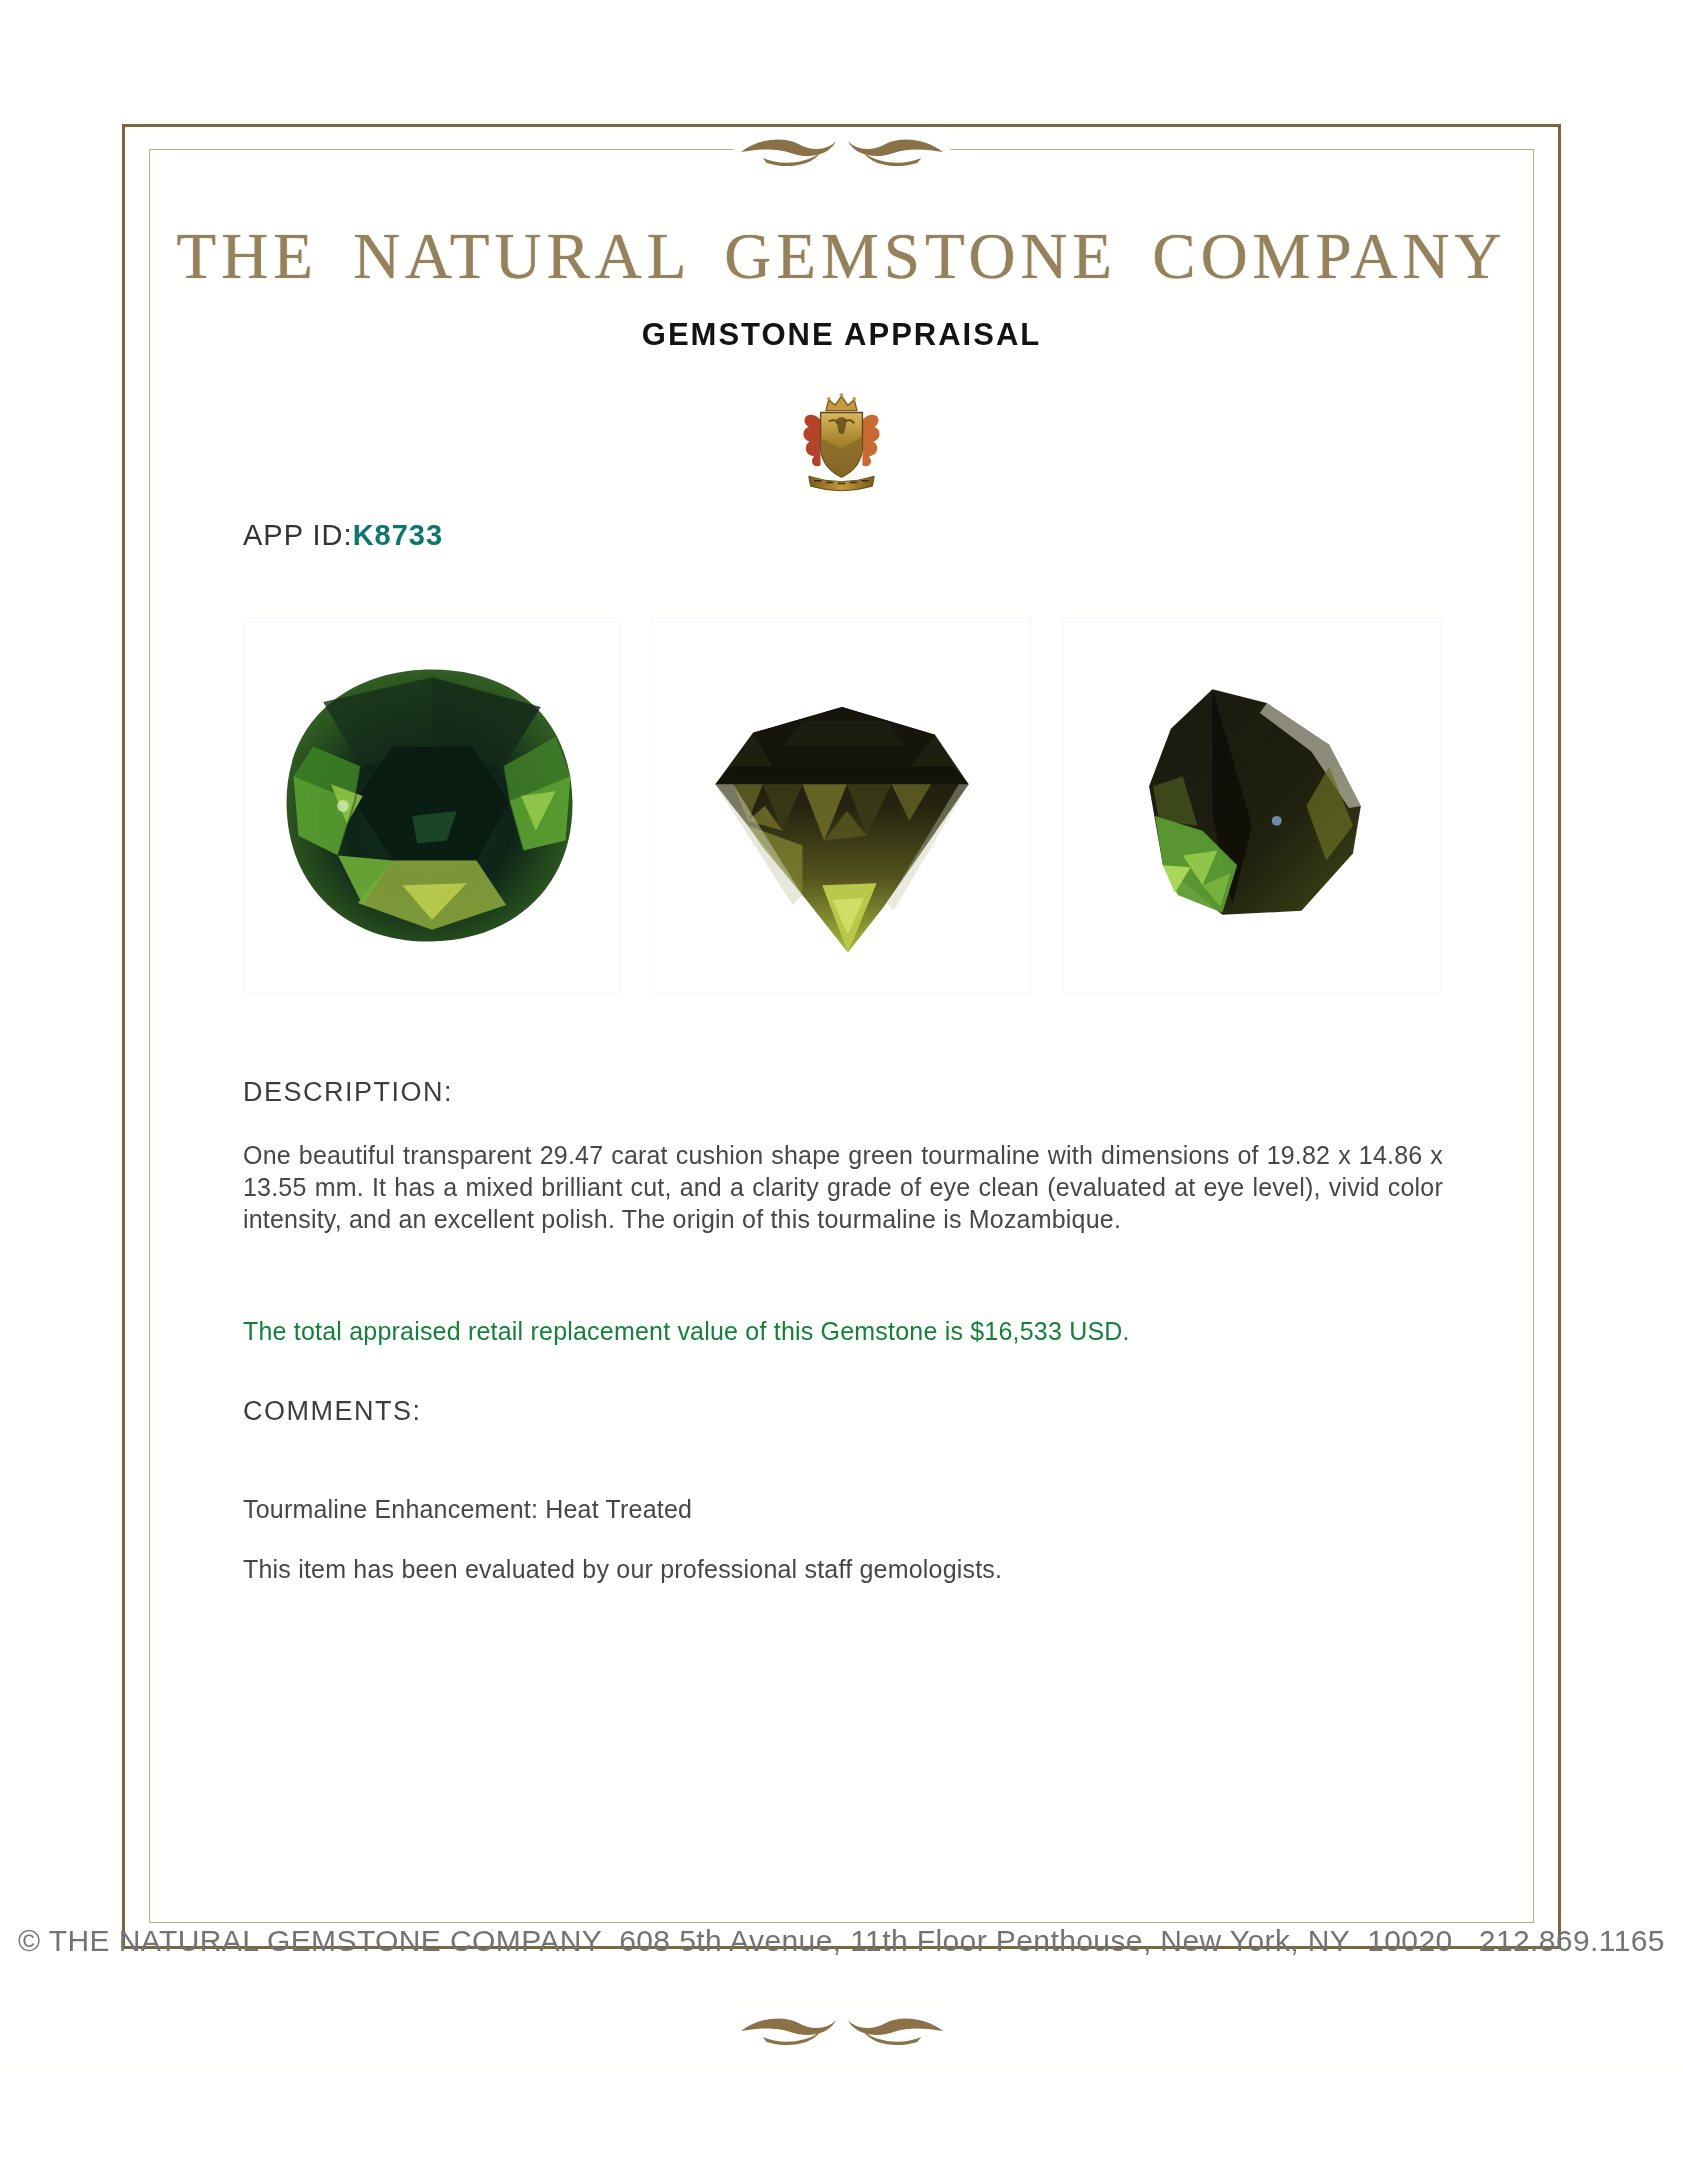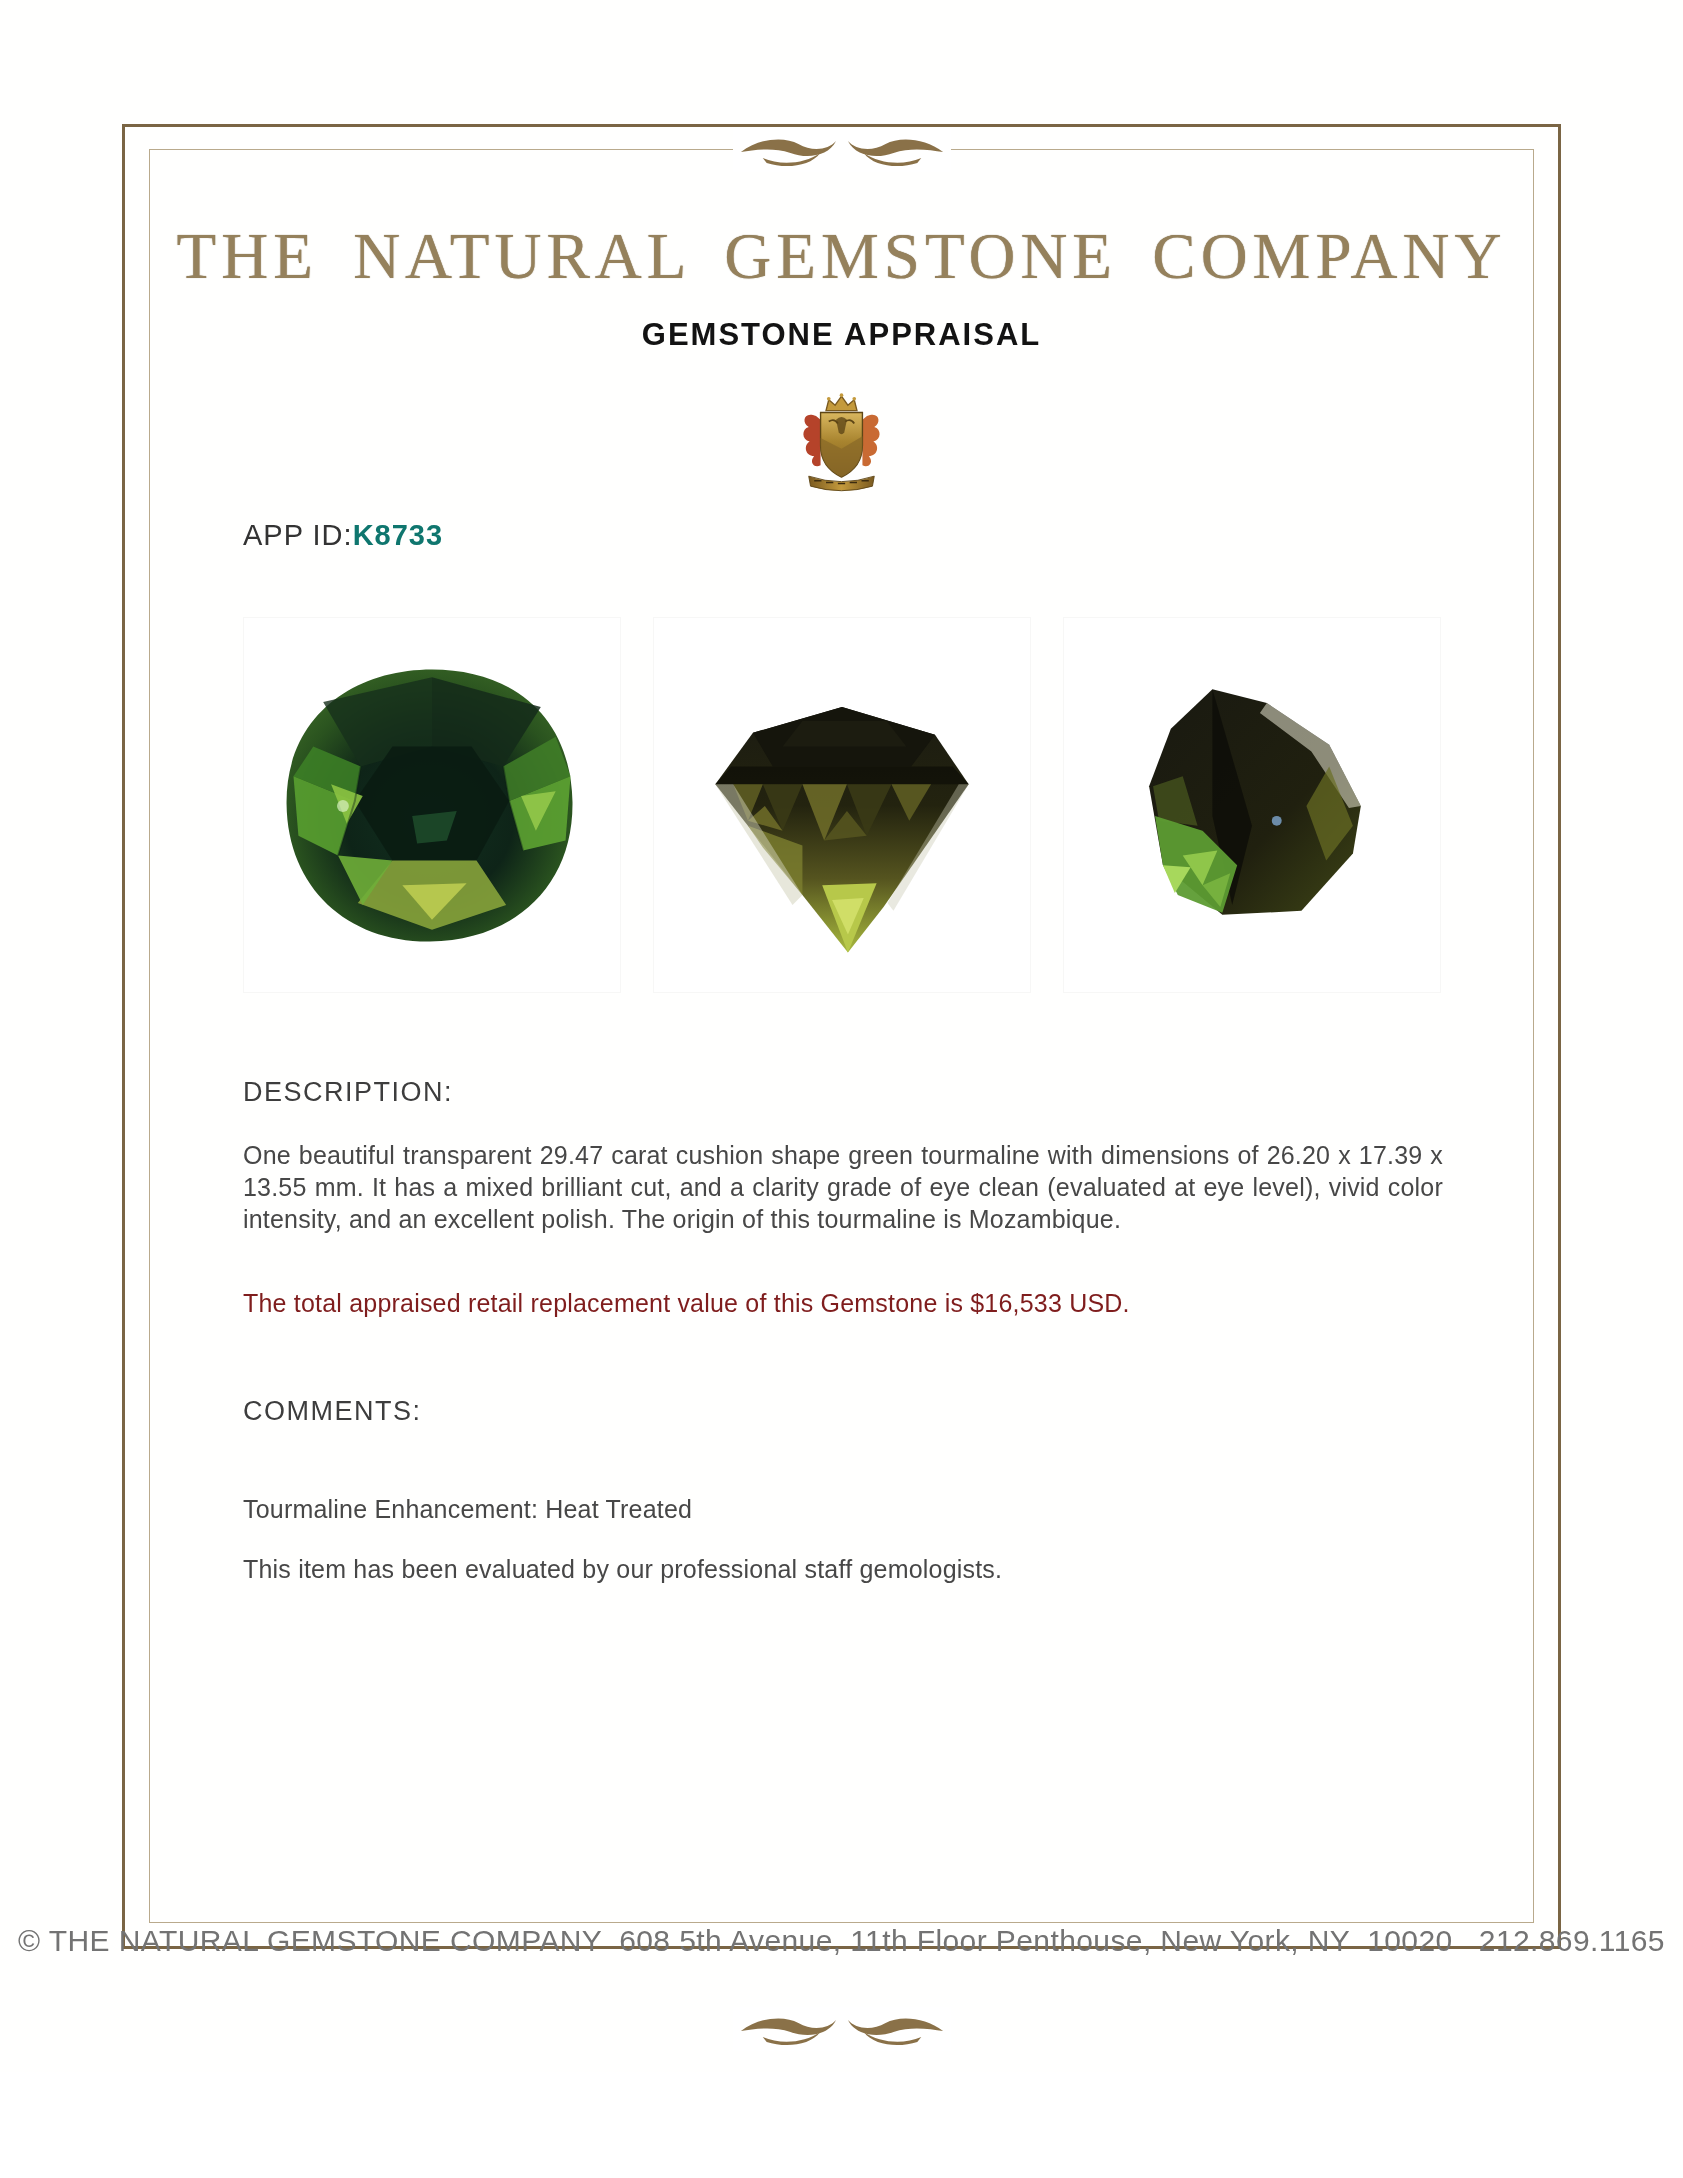--- a/index.html
+++ b/index.html
@@ -27,21 +27,21 @@
   .app-id .val{margin-left:0;color:#0f766e;font-weight:bold;}
   .photos{position:absolute;top:618px;left:244px;width:1196px;height:374px;display:flex;justify-content:space-between;}
   .gem-box{width:376px;height:374px;background:#ffffff;box-shadow:0 0 0 1px rgba(0,0,0,0.03);}
   .gem-box svg{display:block;width:100%;height:100%;}
   .sect-heading{position:absolute;left:243px;font-size:27px;letter-spacing:1.5px;color:#3d3d3d;text-align:right;}
   .desc-heading{top:1077px;}
   .desc-body{
     position:absolute;top:1139px;left:243px;width:1200px;
     font-size:25px;line-height:32px;color:#474747;text-align:justify;letter-spacing:0.2px;
   }
-  .value-line{position:absolute;top:1289px;left:243px;width:1200px;font-size:25px;color:#7f1d1d;letter-spacing:0.2px;}
+  .value-line{position:absolute;top:1317px;left:243px;width:1200px;font-size:25px;color:#15803d;letter-spacing:0.2px;}
   .comments-heading{top:1396px;}
   .comment-line{position:absolute;left:243px;width:1200px;font-size:25px;color:#474747;letter-spacing:0.2px;margin-top:38px;}
   .comment-1{top:1457px;}
   .comment-2{top:1517px;}
   .footer{position:absolute;top:1921px;left:0;right:0;text-align:center;color:#737373;font-size:30px;line-height:40px;letter-spacing:0.4px;}
   .footer .line{white-space:pre-wrap;}
 </style>
 </head>
 <body>
 
@@ -182,21 +182,21 @@
         <polygon points="120,240 155,235 140,270" fill="#8fc64a"></polygon>
         <polygon points="100,250 128,252 112,278" fill="#a7d85c"></polygon>
         <polygon points="140,270 168,258 158,292" fill="#76b13e"></polygon>
         <circle cx="215" cy="205" r="5" fill="#7fa8d0" opacity=".8"></circle>
       </svg>
     </div>
 
   </div>
 
   <div class="sect-heading desc-heading">DESCRIPTION:</div>
-  <div class="desc-body">One beautiful transparent 29.47 carat cushion shape green tourmaline with dimensions of 26.20 x 17.39 x 13.55 mm. It has a mixed brilliant cut, and a clarity grade of eye clean (evaluated at eye level), vivid color intensity, and an excellent polish. The origin of this tourmaline is Mozambique.</div>
+  <div class="desc-body">One beautiful transparent 29.47 carat cushion shape green tourmaline with dimensions of 19.82 x 14.86 x 13.55 mm. It has a mixed brilliant cut, and a clarity grade of eye clean (evaluated at eye level), vivid color intensity, and an excellent polish. The origin of this tourmaline is Mozambique.</div>
   <div class="value-line">The total appraised retail replacement value of this Gemstone is $16,533 USD.</div>
 
   <div class="sect-heading comments-heading">COMMENTS:</div>
   <div class="comment-line comment-1">Tourmaline Enhancement: Heat Treated</div>
   <div class="comment-line comment-2">This item has been evaluated by our professional staff gemologists.</div>
 
   <div class="footer">
     <div class="line">© THE NATURAL GEMSTONE COMPANY  608 5th Avenue, 11th Floor Penthouse, New York, NY  10020   212.869.1165</div>
   </div>
 

